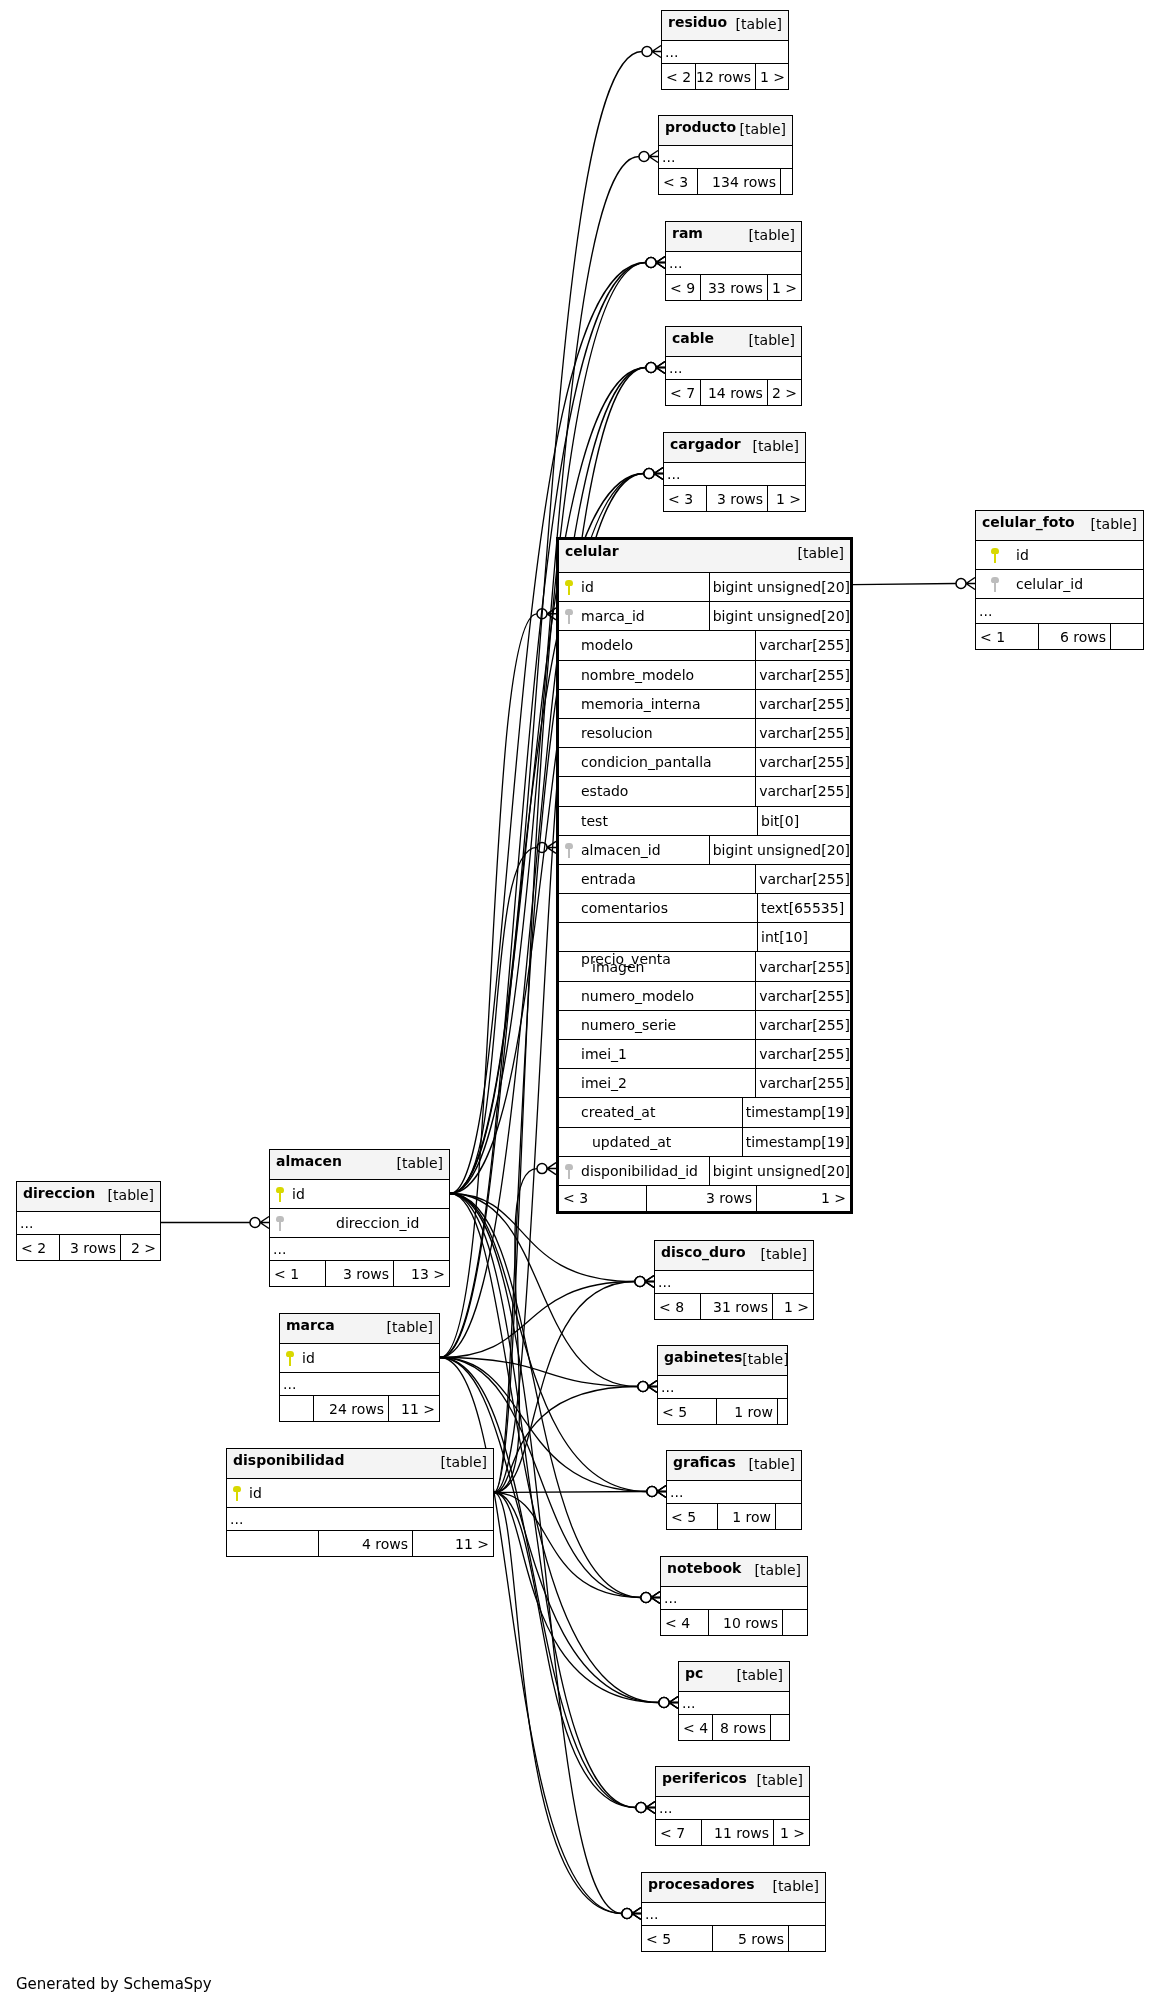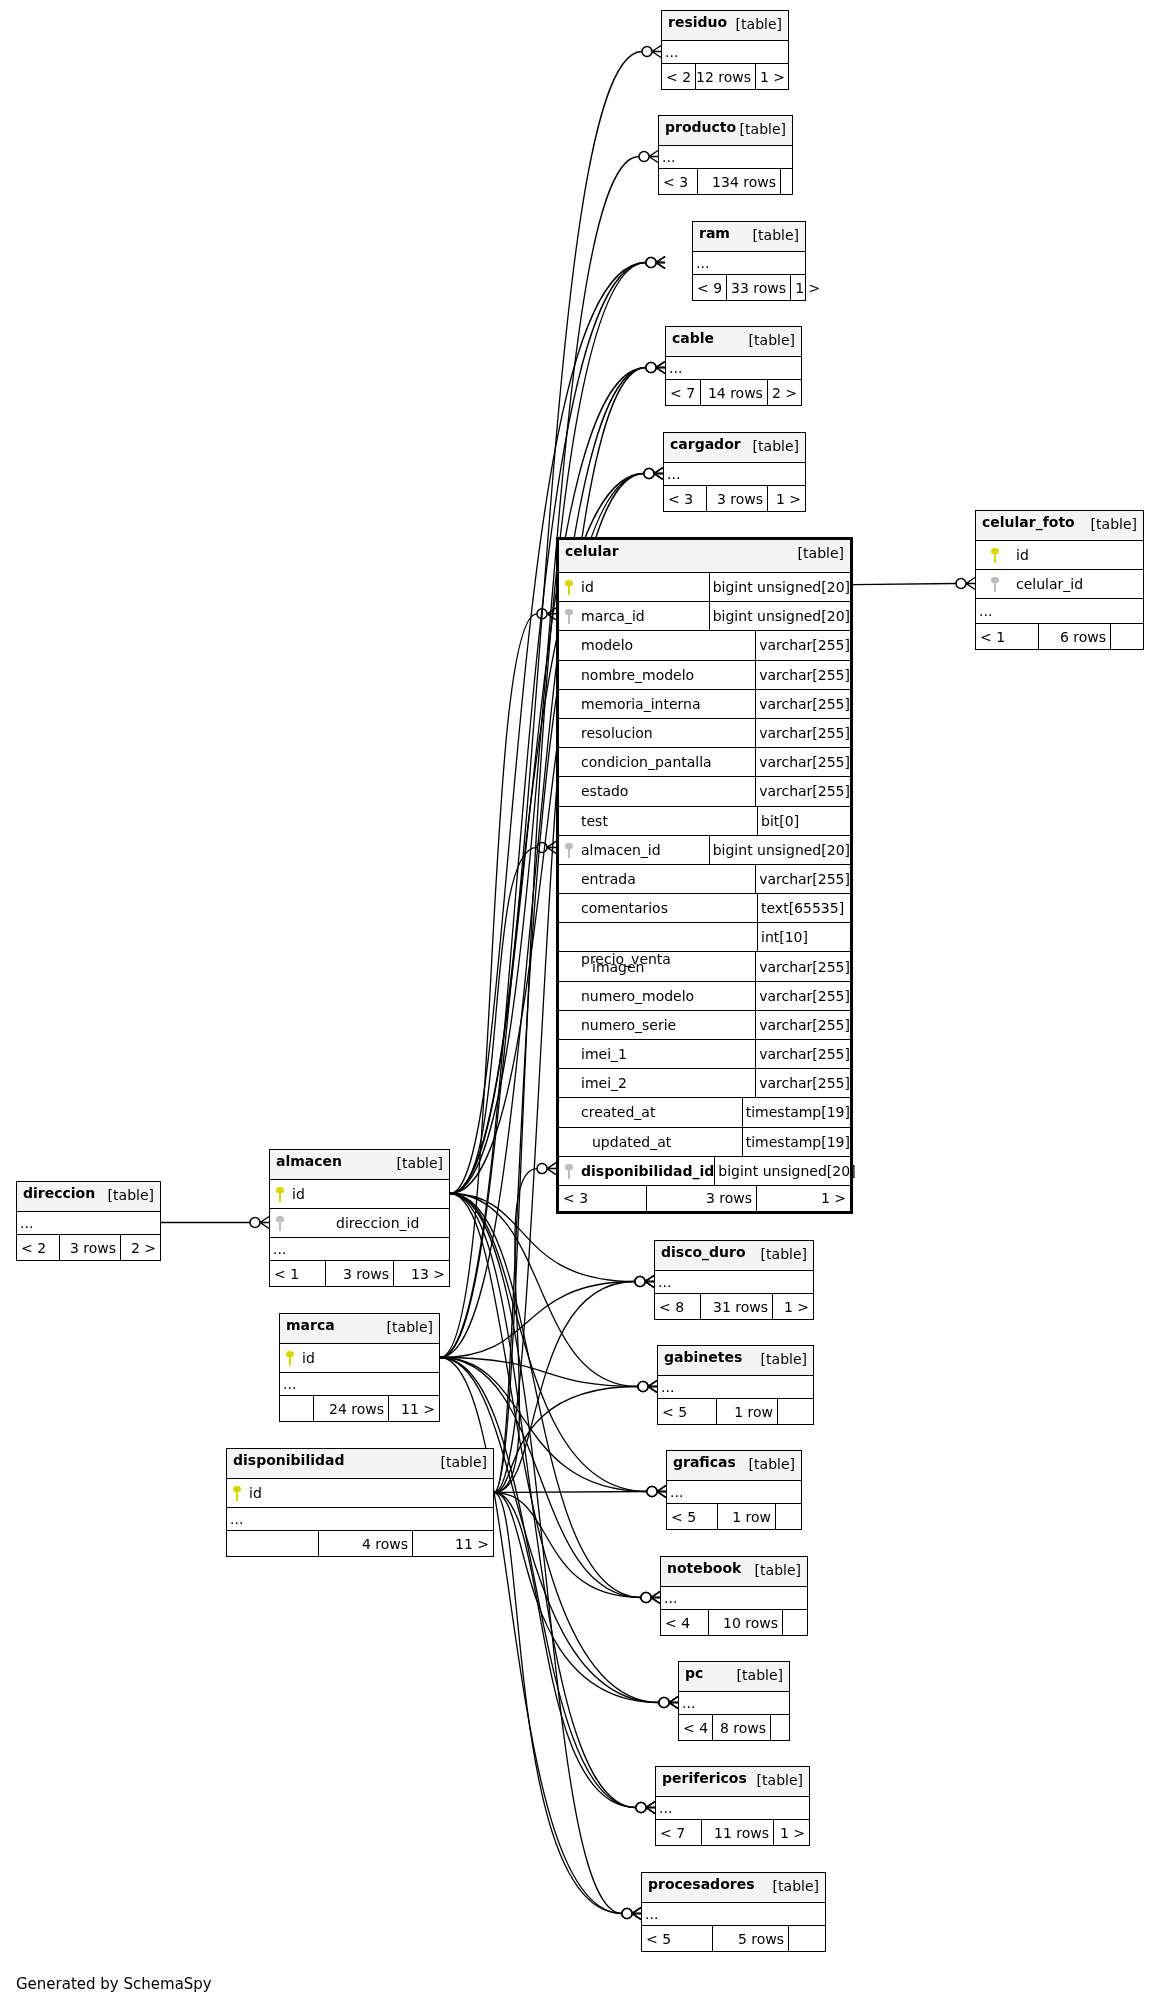--- a/index.html
+++ b/index.html
@@ -238,21 +238,21 @@
         <span class="name">producto</span>
         <span class="kind">[table]</span>
       </div>
       <div class="more" style="height: 23px;">...</div>
       <div class="foot" style="height: 25px;">
         <div class="c1" style="width: 39px;">&lt; 3</div>
         <div class="c2" style="width: 83px;">134 rows</div>
         <div class="c3" style="flex: 1 1 0%;"></div>
       </div>
     </div>
-    <div class="tbl" style="left: 665px; top: 221px; width: 114px; margin-left: 27px;">
+    <div class="tbl" style="left: 665px; top: 221px; width: 137px;">
       <div class="hdr" style="height: 30px;">
         <span class="name">ram</span>
         <span class="kind">[table]</span>
       </div>
       <div class="more" style="height: 23px;">...</div>
       <div class="foot" style="height: 25px;">
         <div class="c1" style="width: 35px;">&lt; 9</div>
         <div class="c2" style="width: 67px;">33 rows</div>
         <div class="c3" style="flex: 1 1 0%;">1 &gt;</div>
       </div>
@@ -426,21 +426,21 @@
         <div class="type" style="flex: 1 1 0%;">timestamp[19]</div>
       </div>
       <div class="row" style="height: 29.2px;">
         <div class="col" style="width: 198px;">
           <span class="keyslot"></span>
           <span style="margin-left: 13px;">updated_at</span>
         </div>
         <div class="type" style="flex: 1 1 0%;">timestamp[19]</div>
       </div>
       <div class="row" style="height: 29.2px;">
-        <div class="col" style="width: 198px; font-weight: bold;">
+        <div class="col" style="width: 198px;">
           <span class="keyslot">
             <span class="key fk"></span>
           </span>
           <span style="margin-left: 2px;">disponibilidad_id</span>
         </div>
         <div class="type" style="flex: 1 1 0%;">bigint unsigned[20]</div>
       </div>
       <div class="foot" style="height: 25px;">
         <div class="c1" style="width: 88px;">&lt; 3</div>
         <div class="c2" style="width: 110px;">3 rows</div>
@@ -560,21 +560,21 @@
         <span class="name">disco_duro</span>
         <span class="kind">[table]</span>
       </div>
       <div class="more" style="height: 23px;">...</div>
       <div class="foot" style="height: 25px;">
         <div class="c1" style="width: 46px;">&lt; 8</div>
         <div class="c2" style="width: 72px;">31 rows</div>
         <div class="c3" style="flex: 1 1 0%;">1 &gt;</div>
       </div>
     </div>
-    <div class="tbl" style="left: 657px; top: 1345px; width: 157px;">
+    <div class="tbl" style="left: 657px; top: 1345px; width: 131px;">
       <div class="hdr" style="height: 30px;">
         <span class="name">gabinetes</span>
         <span class="kind">[table]</span>
       </div>
       <div class="more" style="height: 23px;">...</div>
       <div class="foot" style="height: 25px;">
         <div class="c1" style="width: 59px;">&lt; 5</div>
         <div class="c2" style="width: 61px;">1 row</div>
         <div class="c3" style="flex: 1 1 0%;"></div>
       </div>

